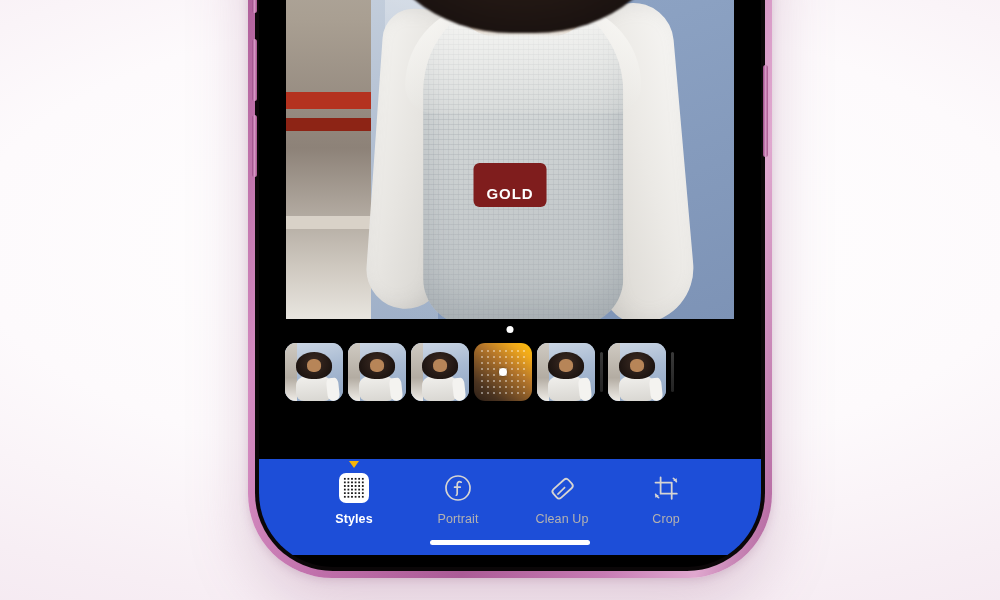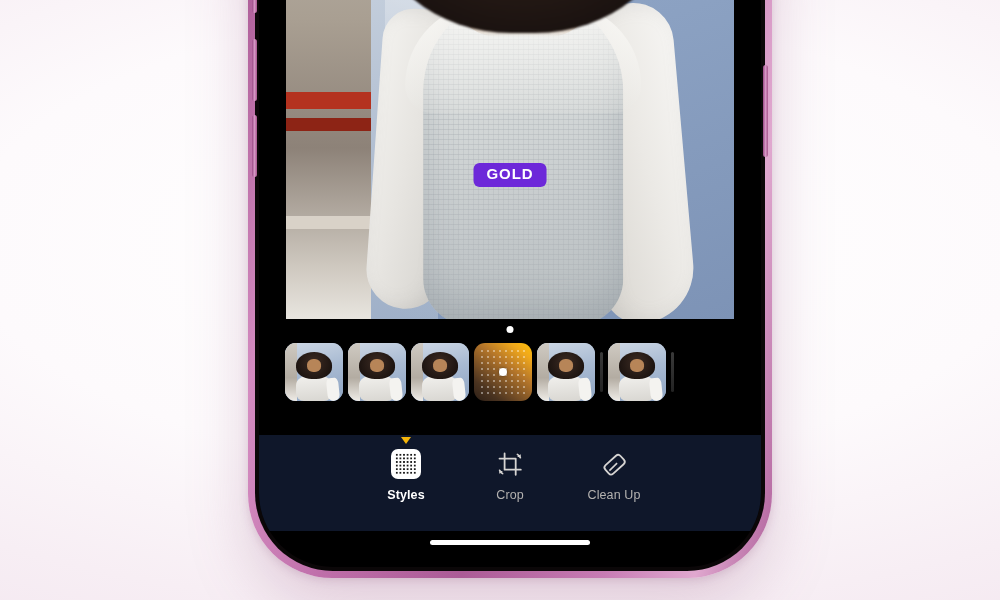--- a/index.html
+++ b/index.html
@@ -117,22 +117,22 @@
   }
   .shoulder-sheer {
     position:absolute; left:50%; top:112px; transform:translateX(-50%);
     width:236px; height:110px; border-radius:120px 120px 40px 40px;
     background:linear-gradient(180deg, rgba(250,249,246,.88), rgba(230,230,226,.20));
   }
 
   
   #gold-pill {
     position:absolute; left:50%; top:272px; transform:translateX(-50%);
-    background:#6d28d9; color:#fff; border-radius:6px;
-    padding:3px 13px 6px; font-size:15px; font-weight:700; letter-spacing:.9px;
+    background:#7f1d1d; color:#fff; border-radius:6px;
+    padding:23px 13px 6px; font-size:15px; font-weight:700; letter-spacing:.9px;
     line-height:1; z-index:5;
   }
 
   
   #carousel {
     position:absolute; left:0; top:428px; width:100%; height:100px;
     background:#000;
   }
   #page-dot {
     position:absolute; left:50%; top:7px; transform:translateX(-50%);
@@ -178,22 +178,22 @@
     width:8px; height:8px; border-radius:50%; background:#fff;
     box-shadow:0 0 3px rgba(0,0,0,.45);
   }
   .sep {
     flex:0 0 auto; width:3px; height:40px; border-radius:2px;
     background:linear-gradient(180deg,#3a3a3a,#232323);
   }
 
   
   #toolbar {
-    position:absolute; left:0; top:544px; width:100%; height:96px;
-    background:#0f172a; display:flex; align-items:flex-start; justify-content:center;
+    position:absolute; left:0; top:568px; width:100%; height:96px;
+    background:#1d4ed8; display:flex; align-items:flex-start; justify-content:center;
     gap:30px; padding-top:14px;
   }
   .tool {
     width:74px; display:flex; flex-direction:column; align-items:center;
     position:relative; cursor:pointer;
   }
   .tool .glyph { width:30px; height:30px; display:block; }
   .tool .tlabel {
     margin-top:9px; font-size:12.5px; color:#b4b2b0; letter-spacing:.1px;
     white-space:nowrap;
@@ -323,42 +323,50 @@
         </div>
 
         <div id="toolbar">
 
           <div class="tool active">
             <div class="caret"></div>
             <div class="styles-box glyph"></div>
             <span class="tlabel">Styles</span>
           </div>
 
-
+          <div class="tool">
+            <svg class="glyph" viewBox="0 0 30 30">
+              <circle cx="15" cy="15" r="12" fill="none" stroke="#d6d4d2" stroke-width="1.7"></circle>
+              <path d="M18.2 9.2c-1.1-.7-2.6-.6-3.4.4-.5.7-.6 1.6-.6 2.6v8.2c0 1-.3 1.6-.9 1.8" fill="none" stroke="#d6d4d2" stroke-width="1.7" stroke-linecap="round"></path>
+              <path d="M11.6 14.2h5.6" fill="none" stroke="#d6d4d2" stroke-width="1.7" stroke-linecap="round"></path>
+            </svg>
+            <span class="tlabel">Portrait</span>
+          </div>
+
+
+          <div class="tool">
+            <svg class="glyph" viewBox="0 0 30 30">
+              <rect x="4.8" y="10.2" width="20.4" height="11.4" rx="3.2" transform="rotate(-42 15 15)" fill="none" stroke="#d6d4d2" stroke-width="1.8"></rect>
+              <line x1="10.4" y1="21.6" x2="18.1" y2="14.2" stroke="#d6d4d2" stroke-width="1.6"></line>
+            </svg>
+            <span class="tlabel">Clean Up</span>
+          </div>
 
           <div class="tool">
             <svg class="glyph" viewBox="0 0 30 30">
               <path d="M9.6 4.5v16.2h16.2" fill="none" stroke="#d6d4d2" stroke-width="1.8" stroke-linecap="round" stroke-linejoin="round"></path>
               <path d="M4.5 9.6h16.2v16.2" fill="none" stroke="#d6d4d2" stroke-width="1.8" stroke-linecap="round" stroke-linejoin="round"></path>
               <path d="M22.4 5.4a5.1 5.1 0 0 1 3 3.4" fill="none" stroke="#d6d4d2" stroke-width="1.6" stroke-linecap="round"></path>
               <path d="M25.9 5.2l-.4 3.6-3.4-1.3" fill="#d6d4d2"></path>
               <path d="M7.6 24.6a5.1 5.1 0 0 1-3-3.4" fill="none" stroke="#d6d4d2" stroke-width="1.6" stroke-linecap="round"></path>
               <path d="M4.1 24.8l.4-3.6 3.4 1.3" fill="#d6d4d2"></path>
             </svg>
             <span class="tlabel">Crop</span>
           </div>
 
-          <div class="tool">
-            <svg class="glyph" viewBox="0 0 30 30">
-              <rect x="4.8" y="10.2" width="20.4" height="11.4" rx="3.2" transform="rotate(-42 15 15)" fill="none" stroke="#d6d4d2" stroke-width="1.8"></rect>
-              <line x1="10.4" y1="21.6" x2="18.1" y2="14.2" stroke="#d6d4d2" stroke-width="1.6"></line>
-            </svg>
-            <span class="tlabel">Clean Up</span>
-          </div>
-
         </div>
 
         <div id="home-ind"></div>
 
       </div>
     </div>
   </div>
 </div>
 
 </body></html>

